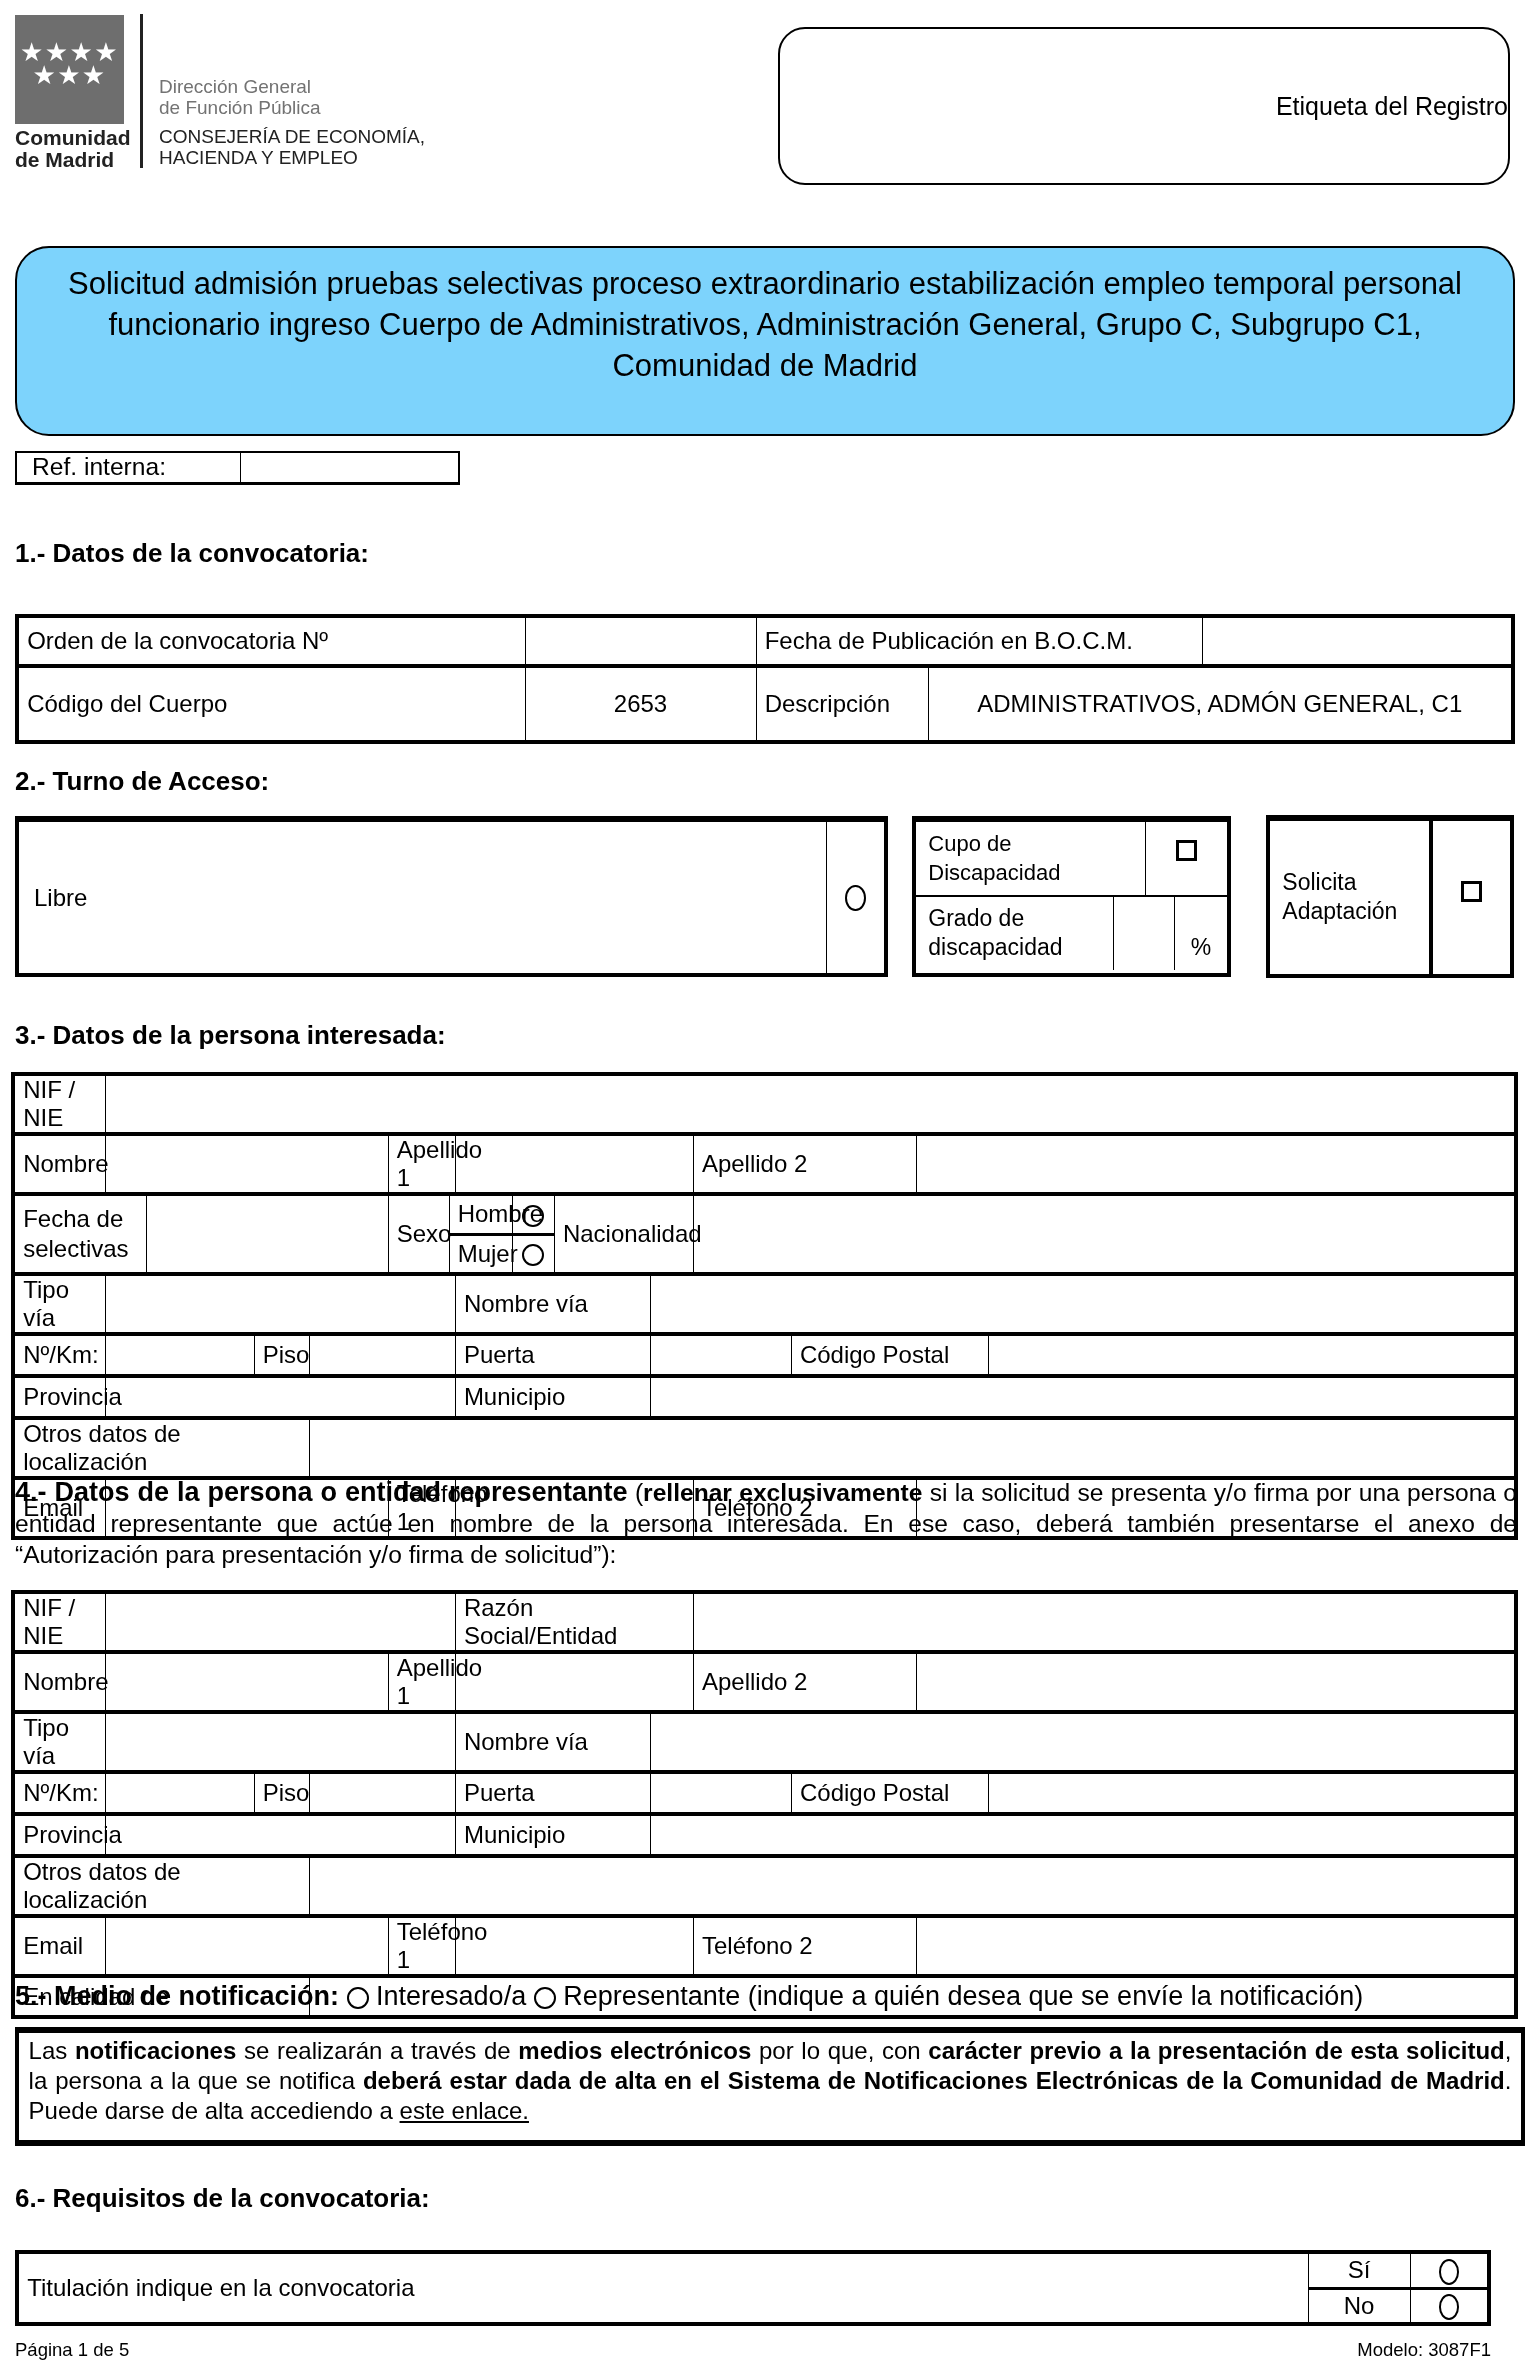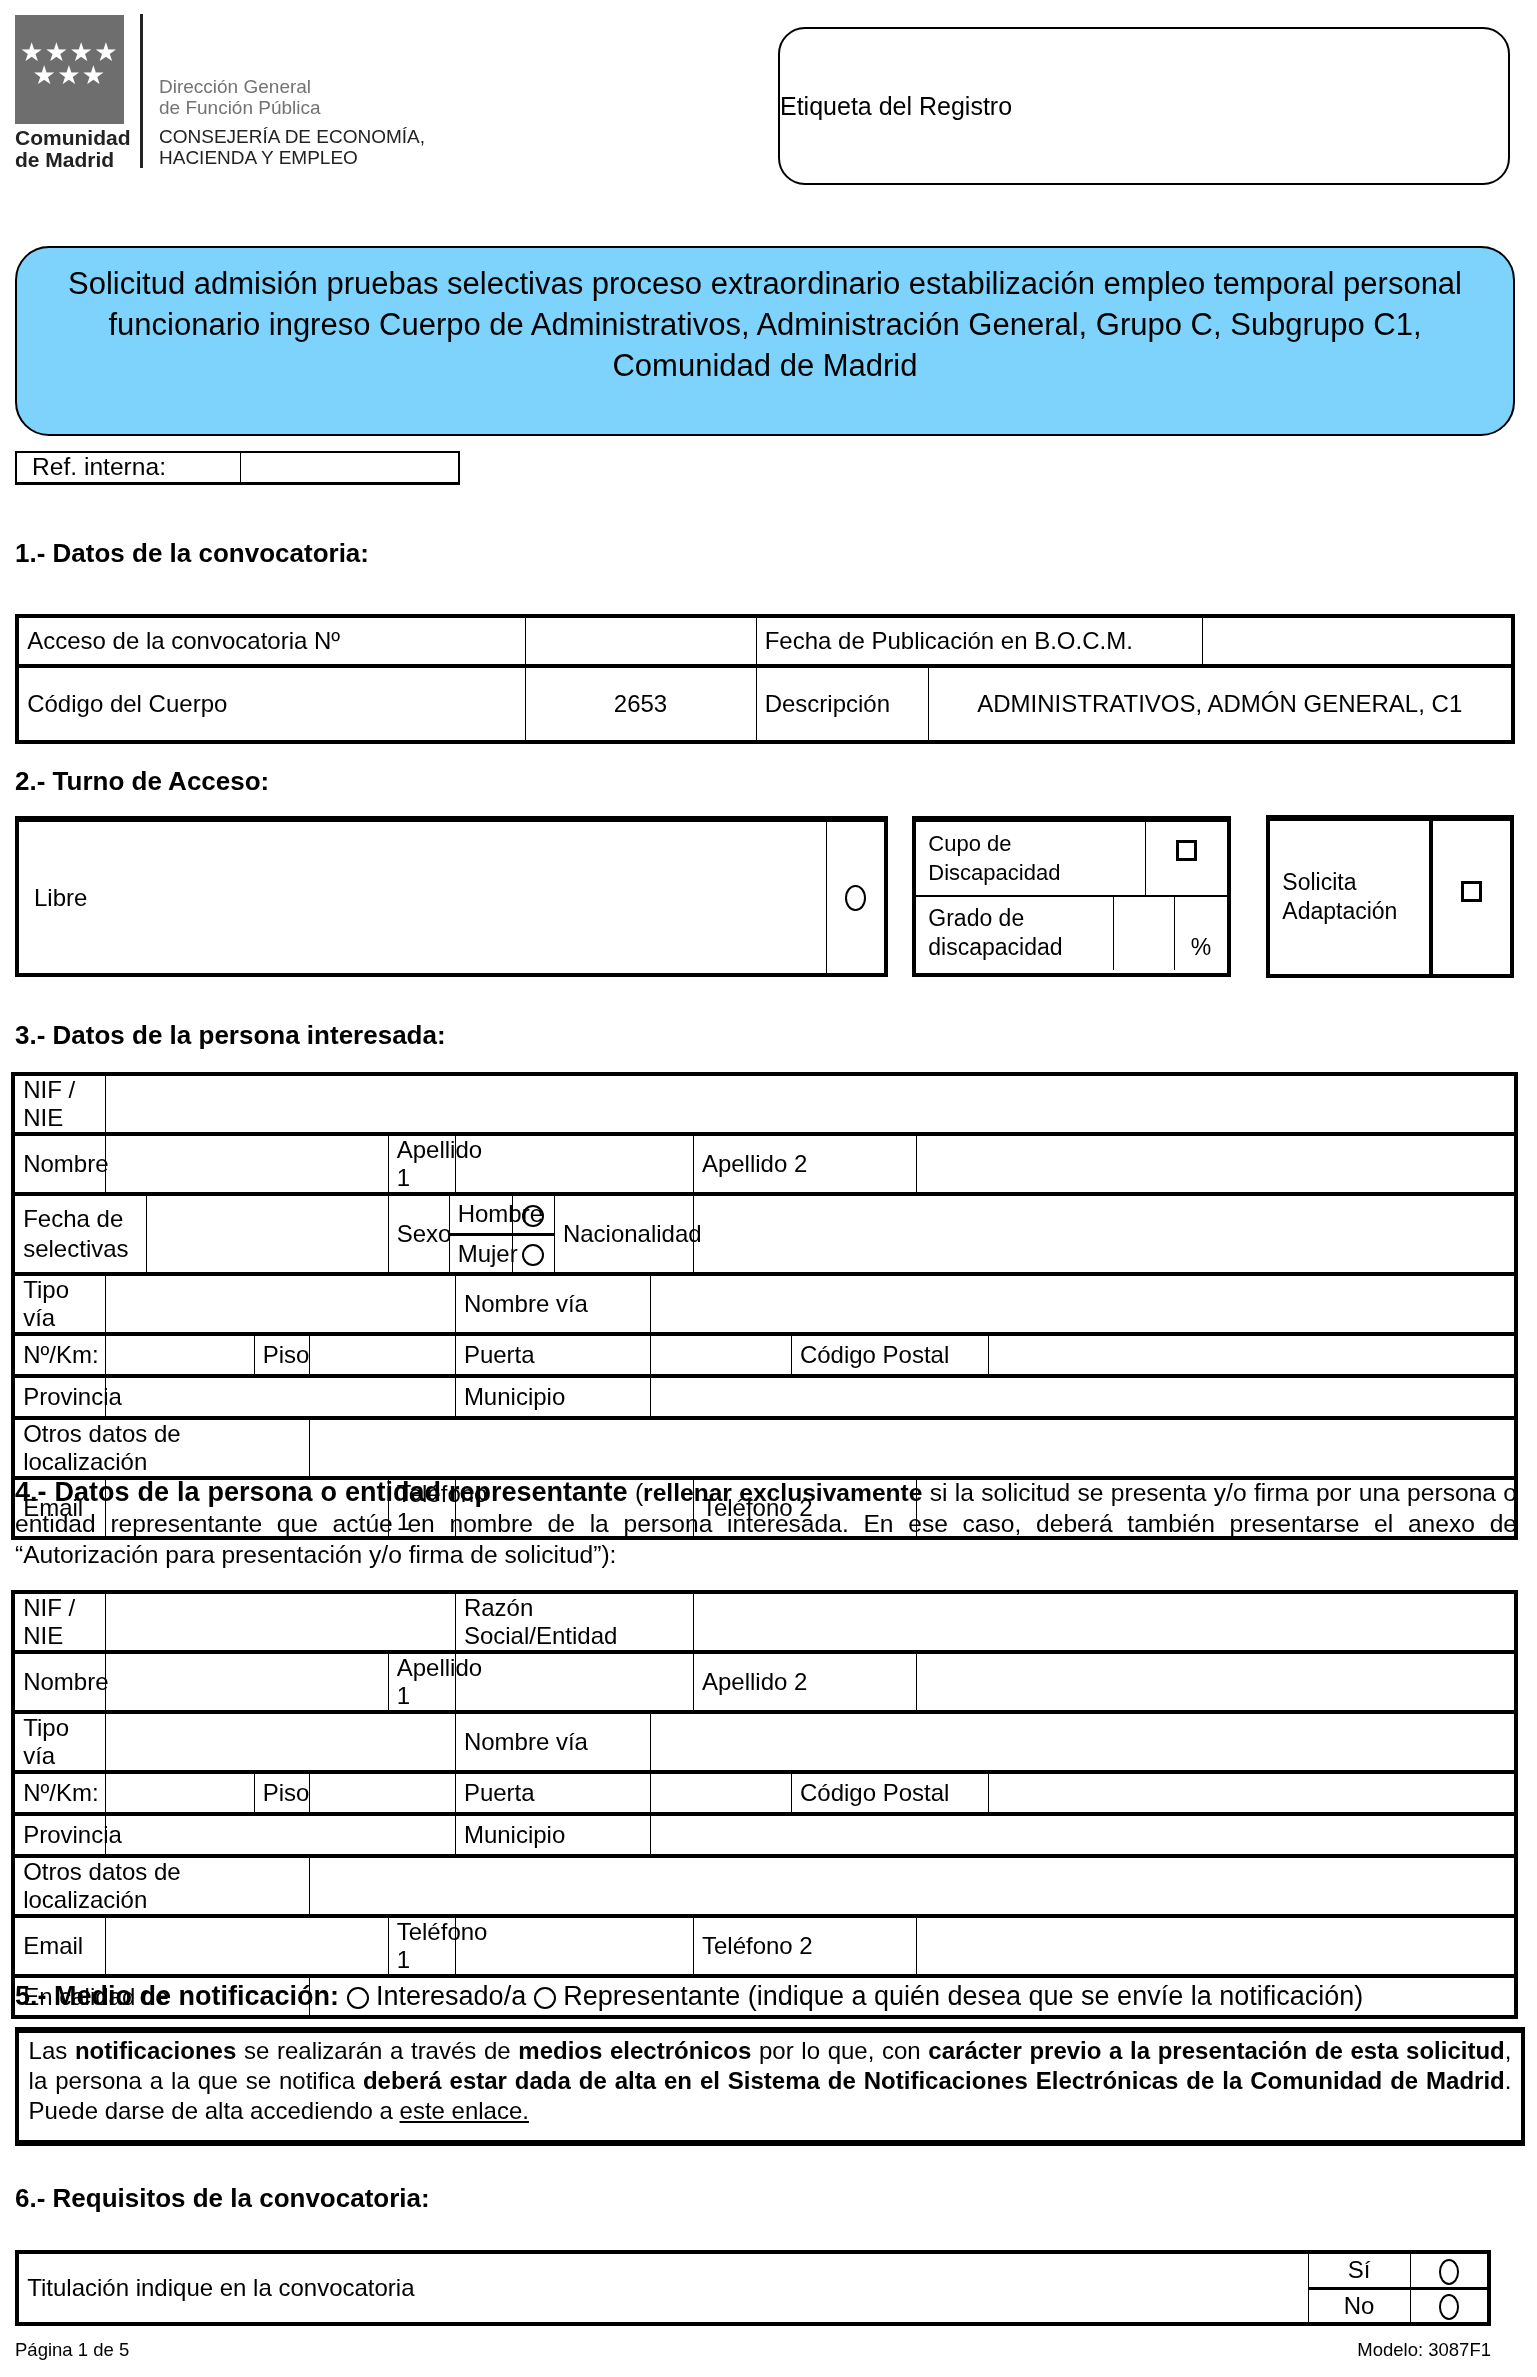--- a/index.html
+++ b/index.html
@@ -4,21 +4,21 @@
 <style>
 *{box-sizing:border-box;margin:0;padding:0}
 body{width:1538px;height:2377px;background:#fff;position:relative;font-family:"Liberation Sans",sans-serif;color:#000;overflow:hidden}
 .abs{position:absolute}
 .logo-sq{left:15px;top:15px;width:109px;height:109px;background:#6e6e6e}
 .stars{left:15px;top:41px;width:109px;text-align:center;color:#fff;font-size:26px;line-height:23px;letter-spacing:1.4px}
 .cm{left:15px;top:127px;font-weight:bold;font-size:21px;line-height:22px;color:#222}
 .vline{left:140px;top:13.7px;width:2.7px;height:154px;background:#222}
 .org1{left:159px;top:77px;font-size:19px;line-height:20.5px;color:#737373}
 .org2{left:159px;top:127px;font-size:19px;line-height:20.5px;color:#222}
-.label-box{left:778px;top:27px;width:732px;height:158px;border:2.7px solid #000;border-radius:27px;display:flex;align-items:center;justify-content:flex-start;font-size:25px}
+.label-box{left:778px;top:27px;width:732px;height:158px;border:2.7px solid #000;border-radius:27px;display:flex;align-items:center;justify-content:flex-end;font-size:25px}
 .title-box{left:15px;top:246px;width:1500px;height:190px;border:2.7px solid #000;border-radius:34px;background:#7dd3fc;font-weight:normal;font-size:31px;line-height:41px;text-align:center;padding:15px 41px 0}
 .ref{left:15px;top:451px;width:445px;height:34px;border:2.1px solid #000;border-bottom-width:3.4px;display:flex}
 .ref .l{width:224px;border-right:1.4px solid #000;font-size:24.6px;padding-left:15px;line-height:27px}
 h2.sec{position:absolute;font-size:26px;font-weight:bold;left:15px}
 table.grid{position:absolute;border-collapse:collapse;border:4.1px solid #000}
 table.grid td{border:1.4px solid #000;font-size:24px;padding:0 8.2px;vertical-align:middle;height:0.7px}
 table.grid tr.thick td{border-top:4.1px solid #000}
 .radio{display:inline-block;width:22px;height:22px;border:2.1px solid #000;border-radius:50%;vertical-align:middle}
 .radio-tall{display:inline-block;width:20.5px;height:26px;border:2.7px solid #000;border-radius:50%;vertical-align:middle}
 .chk{display:inline-block;width:20.5px;height:20.5px;border:3.4px solid #000;vertical-align:middle}
@@ -53,21 +53,21 @@
 <table class="grid" style="left:15px;top:614px;width:1500px">
   <colgroup>
       <col style="width:508px">
       <col style="width:231px">
       <col style="width:172px">
       <col style="width:274px">
       <col>
     </colgroup>
   <tbody>
       <tr style="height:50px">
-    <td>Acceso de la convocatoria Nº</td>
+    <td>Orden de la convocatoria Nº</td>
     <td></td>
     <td colspan="2">Fecha de Publicación en B.O.C.M.</td>
     <td></td>
   </tr>
   <tr class="thick" style="height:76px">
     <td>Código del Cuerpo</td>
     <td class="center">2653</td>
     <td>Descripción</td>
     <td colspan="2" class="center">ADMINISTRATIVOS,  ADMÓN GENERAL, C1</td>
   </tr>

